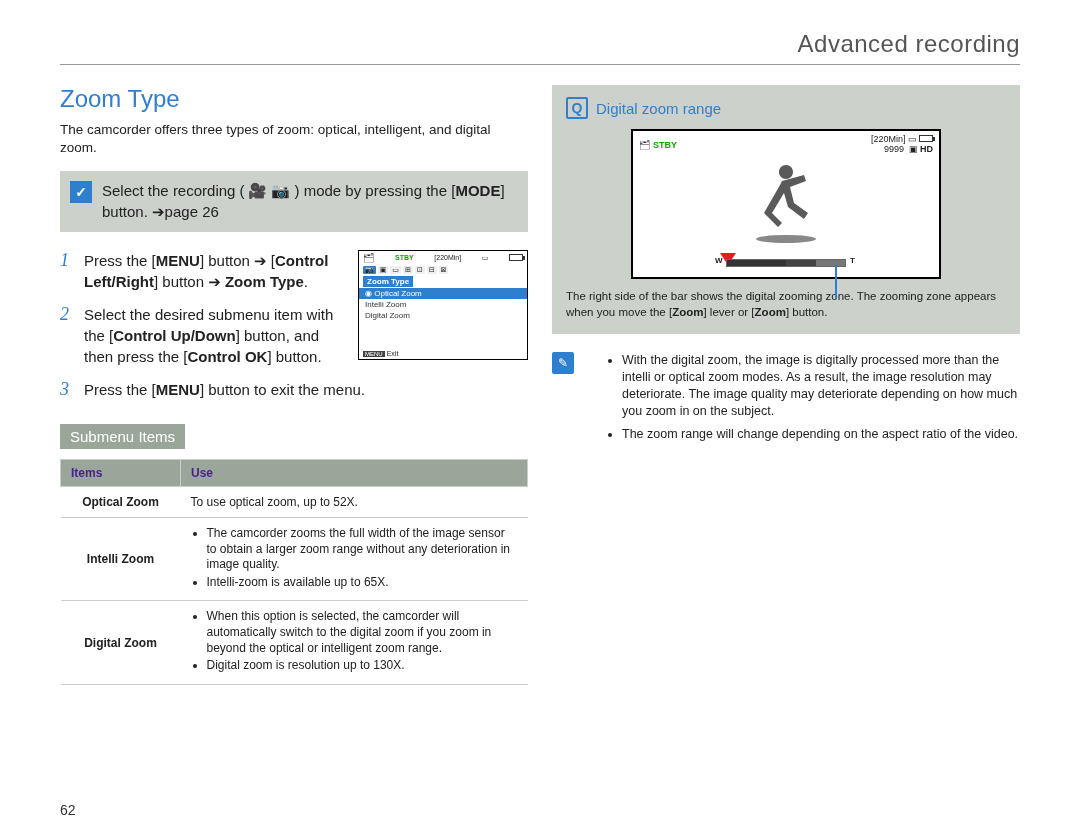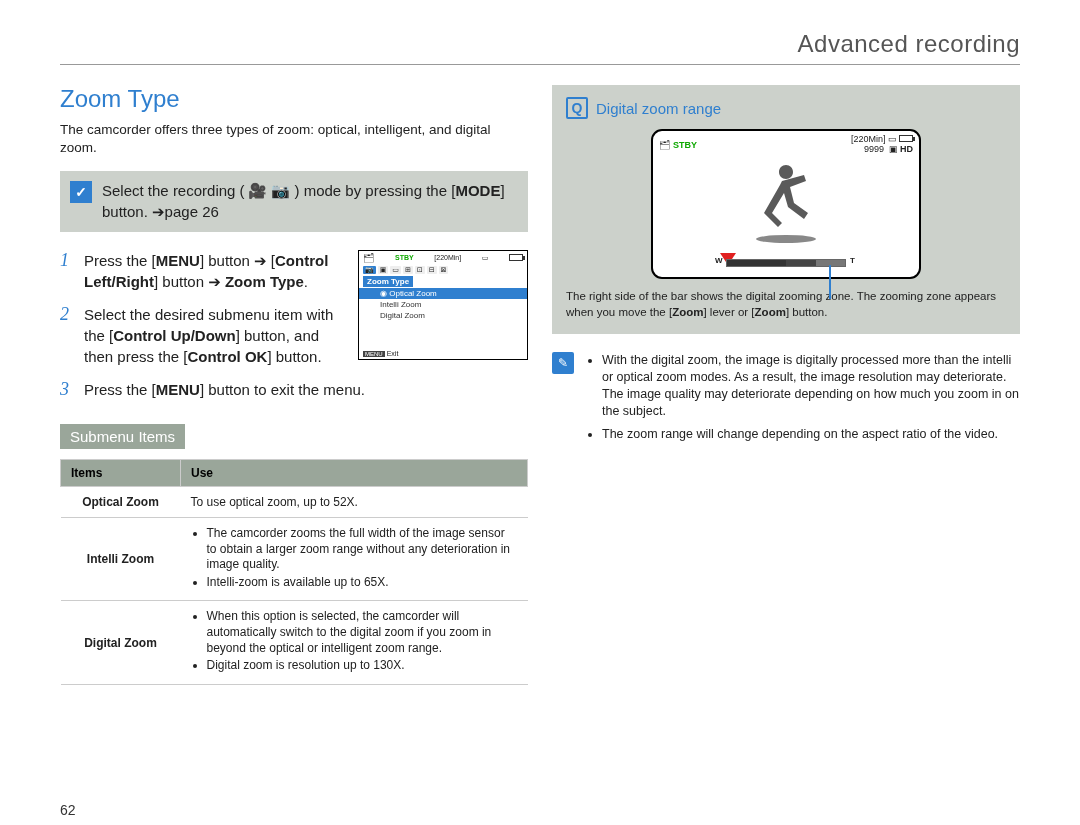--- a/index.html
+++ b/index.html
@@ -76,59 +76,59 @@
   .screenshot .tabrow {
     display:flex; gap:2px; padding:1px 4px; font-size:7px;
   }
   .screenshot .tabrow span { background:#eee; padding:0 2px; border-radius:1px;}
   .screenshot .tabrow span.act { background:#2f7fcf; color:#fff; }
   .screenshot .label-blue {
     background:#2f7fcf; color:#fff; padding:1px 4px; font-size:8px; font-weight:bold;
     margin:1px 4px; display:inline-block;
   }
   .screenshot .menu-line {
-    font-size:8px; padding:1px 21px; color:#333;
+    font-size:8px; padding:1px 6px; color:#333;
   }
   .screenshot .menu-line.sel { background:#2f7fcf; color:#fff; }
   .screenshot .menu-exit {
     position:absolute; bottom:2px; left:4px; font-size:7px;
   }
   .screenshot .menu-exit .mbtn { background:#444; color:#fff; padding:0 2px; font-size:6px; margin-right:2px;}
   .submenu-badge {
     display:inline-block;
     background:#9aa69a;
     color:#fff;
     padding:4px 10px;
     font-size:15px;
     margin-bottom:10px;
     margin-top:6px;
   }
   table.sub { border-collapse: collapse; width:100%; font-size:12px;}
-  table.sub th { background:#9aa69a; color:#000000; font-weight:bold; padding:6px 10px; text-align:left; border:1px solid #ccc;}
+  table.sub th { background:#9aa69a; color:#4c1d95; font-weight:bold; padding:6px 10px; text-align:left; border:1px solid #ccc;}
   table.sub td { border-bottom:1px solid #ccc; padding:8px 10px; vertical-align:middle;}
   table.sub td:first-child { font-weight:bold; width:120px; text-align:center;}
   table.sub ul { padding-left:16px; }
   table.sub ul li { margin-bottom:2px; line-height:1.3;}
   
   .dz-panel {
     background:#ccd1cb;
     padding:12px 14px 14px 14px;
     margin-bottom:18px;
   }
   .dz-header { display:flex; gap:8px; align-items:center; margin-bottom:10px;}
   .dz-header .qicon {
     width:22px; height:22px; border:2px solid #2f7fcf; color:#2f7fcf;
     display:flex; align-items:center; justify-content:center; font-weight:bold; font-size:14px;
     border-radius:2px;
   }
   .dz-header .ttl { color:#2f7fcf; font-size:15px; }
   .dz-screen {
-    width:270px; height:150px; border:2px solid #000; background:#fff;
+    width:310px; height:150px; border:2px solid #000; background:#fff;
     margin:6px auto 10px auto; position:relative;
-    border-radius:11px;
+    border-radius:0;
   }
   .dz-screen .top {
     display:flex; justify-content:space-between; align-items:center;
     padding:4px 6px; font-size:9px;
   }
   .dz-screen .top .stby { color:#0ea800; font-weight:bold; }
   .dz-screen .top .right { text-align:right; line-height:1.1;}
   .dz-screen .silhouette {
     position:absolute; top:26px; left:50%; transform:translateX(-50%);
     width:120px; height:90px;
@@ -152,21 +152,21 @@
   .dz-screen .pointer-line {
     position:absolute; bottom:-22px; left:66%; width:2px; height:34px; background:#2f7fcf;
   }
   .dz-caption { font-size:11.5px; line-height:1.35; color:#222;}
   .note-row { display:flex; gap:12px; align-items:flex-start;}
   .note-icon {
     width:22px;height:22px;background:#2f7fcf;color:#fff;display:flex;align-items:center;justify-content:center;
     flex-shrink:0; font-size:12px; border-radius:2px;
   }
   .note-row ul { padding-left:16px; font-size:12.5px; line-height:1.35;}
-  .note-row ul li { margin-bottom:6px;}
+  .note-row ul li { margin-bottom:6px;margin-left:20px;}
   .page-num {
     position:absolute; bottom:7px; left:60px; font-size:14px; color:#333;
   }
   .mini-icons { font-size:9px; }
   .batt { display:inline-block; border:1px solid #333; width:14px; height:7px; position:relative;}
   .batt:after { content:""; position:absolute; right:-3px; top:1px; width:2px; height:4px; background:#333;}
 </style>
 </head>
 <body>
 

